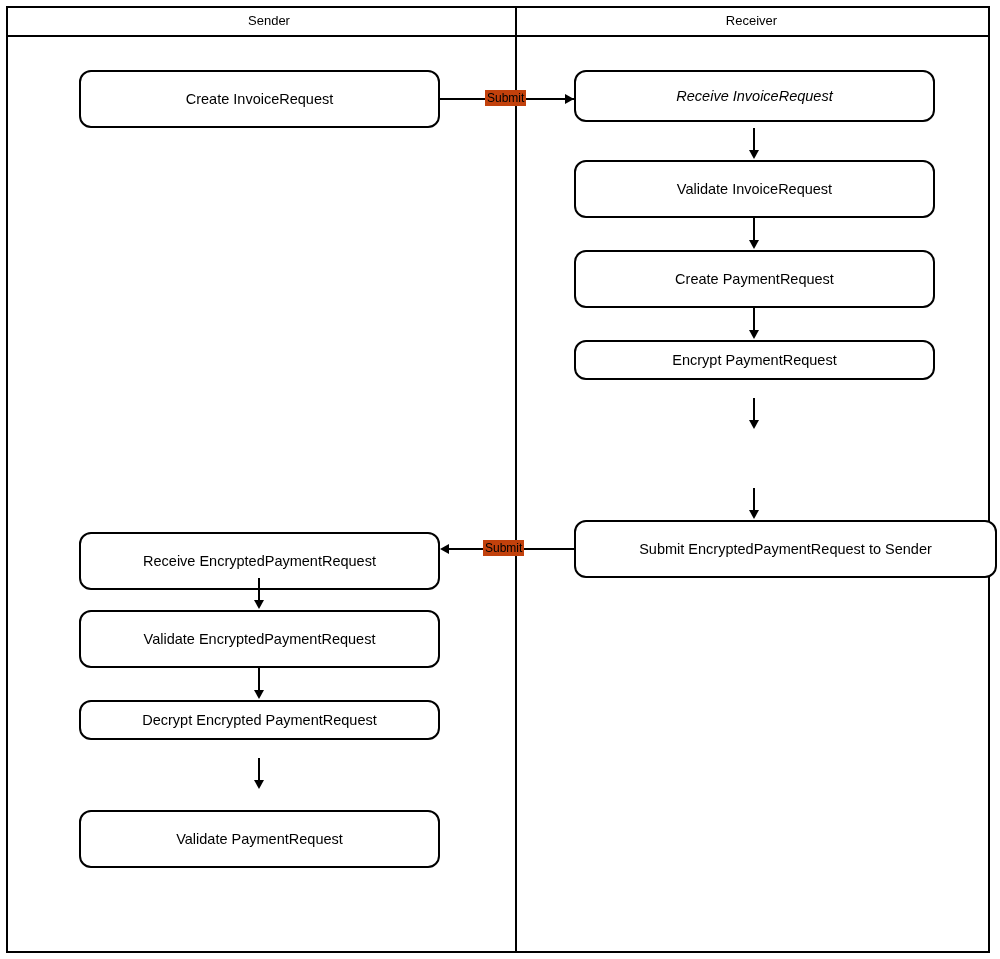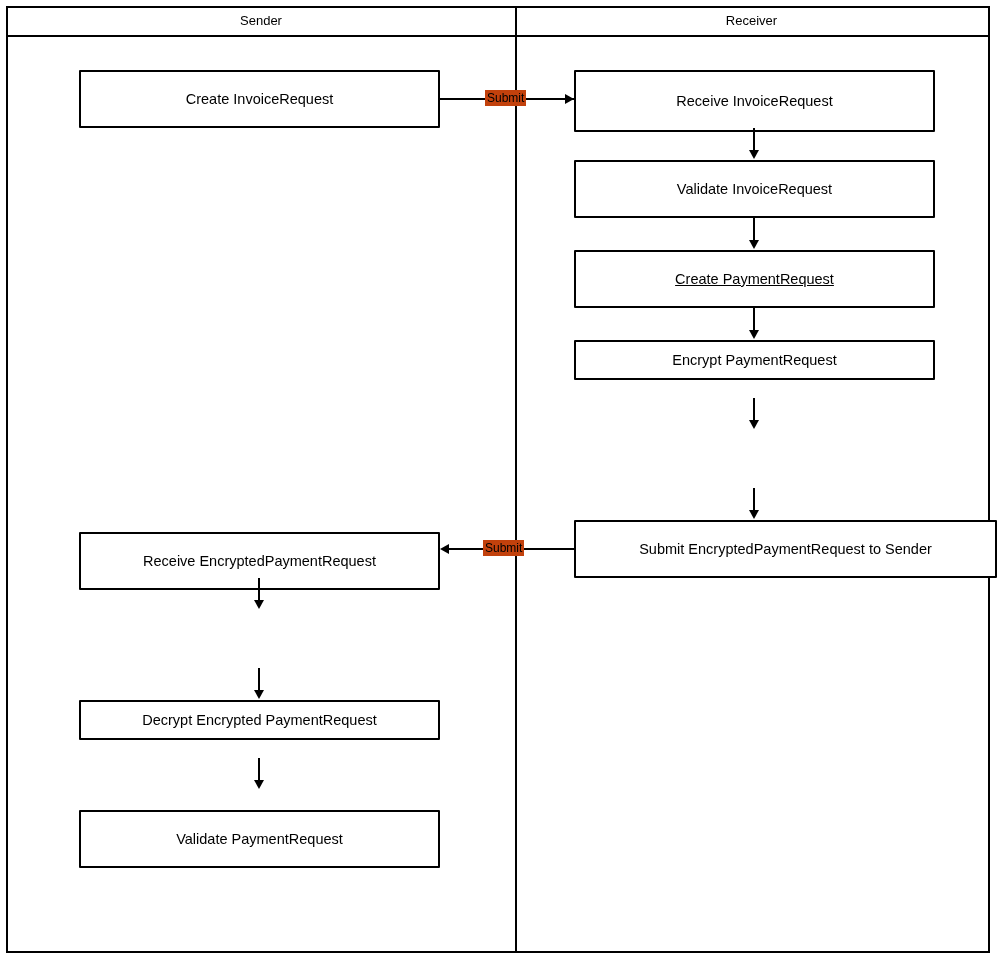--- a/index.html
+++ b/index.html
@@ -46,39 +46,39 @@
   .lane-header {
     position: absolute;
     top: 0;
     height: 29px;
     line-height: 29px;
     text-align: center;
     font-size: 13px;
     color: #000000;
     white-space: nowrap;
   }
-  .lane-header.sender   { left: 0px;   width: 510px; }
+  .lane-header.sender   { left: 8px;   width: 510px; }
   .lane-header.receiver { left: 511px; width: 469px; }
 
   
   .lane-divider {
     position: absolute;
     left: 515px;
     top: 6px;
     width: 2px;
     height: 947px;
     background: #000000;
   }
 
   
   .task {
     position: absolute;
     box-sizing: border-box;
     border: 2px solid #000000;
-    border-radius: 1px;
+    border-radius: 12px;
     background: #ffffff;
     display: flex;
     align-items: center;
     justify-content: center;
     text-align: center;
     font-size: 14.5px;
     line-height: 19px;
     color: #000000;
     padding: 2px 8px;
   }
@@ -144,38 +144,41 @@
   <div class="lane-divider"></div>
 
   <div class="task" style="left:79px; top:70px; width:361px; height:58px;">
     <span>Create InvoiceRequest</span>
   </div>
 
   <div class="task" style="left:79px; top:520px; width:361px; height:58px;margin-top:12px;">
     <span>Receive EncryptedPaymentRequest</span>
   </div>
 
+  <div class="task" style="left:79px; top:610px; width:361px; height:58px;">
+    <span>Validate EncryptedPaymentRequest</span>
+  </div>
 
   <div class="task" style="left:79px; top:700px; width:361px; height:40px;">
     <span>Decrypt Encrypted PaymentRequest</span>
   </div>
 
   <div class="task" style="left:79px; top:790px; width:361px; height:58px;margin-top:20px;">
     <span>Validate PaymentRequest</span>
   </div>
 
-  <div class="task" style="left:574px; top:70px; width:361px; height:62px;">
+  <div class="task" style="left:574px; top:70px; width:361px; height:52px;font-style:italic;">
     <span>Receive InvoiceRequest</span>
   </div>
 
   <div class="task" style="left:574px; top:160px; width:361px; height:58px;">
     <span>Validate InvoiceRequest</span>
   </div>
 
-  <div class="task" style="left:574px; top:250px; width:361px; height:58px;text-decoration:underline;">
+  <div class="task" style="left:574px; top:250px; width:361px; height:58px;">
     <span>Create PaymentRequest</span>
   </div>
 
   <div class="task" style="left:574px; top:340px; width:361px; height:40px;">
     <span>Encrypt PaymentRequest</span>
   </div>
 
 
   <div class="task" style="left:574px; top:520px; width:423px; height:58px;">
     <span>Submit EncryptedPaymentRequest to Sender</span>

